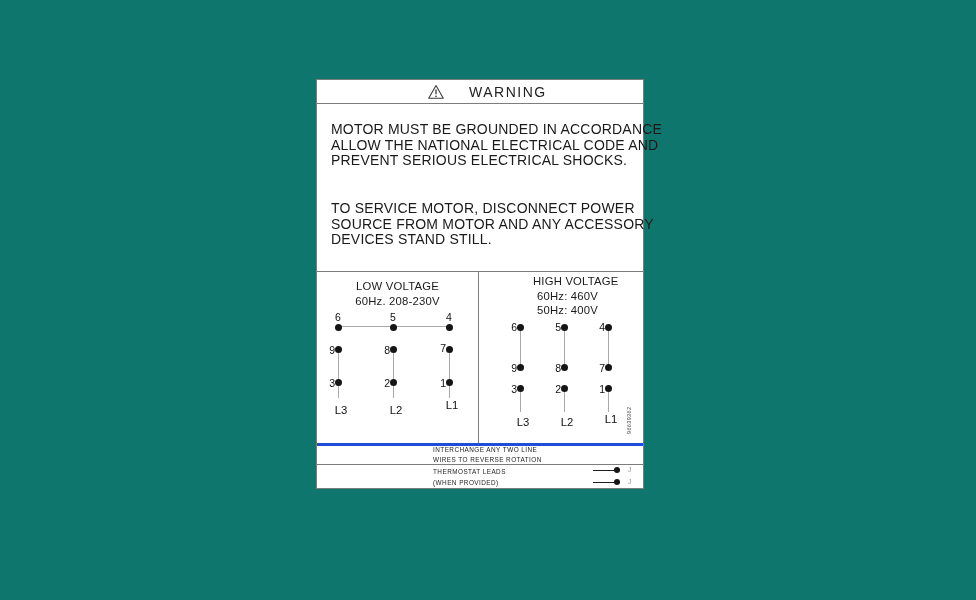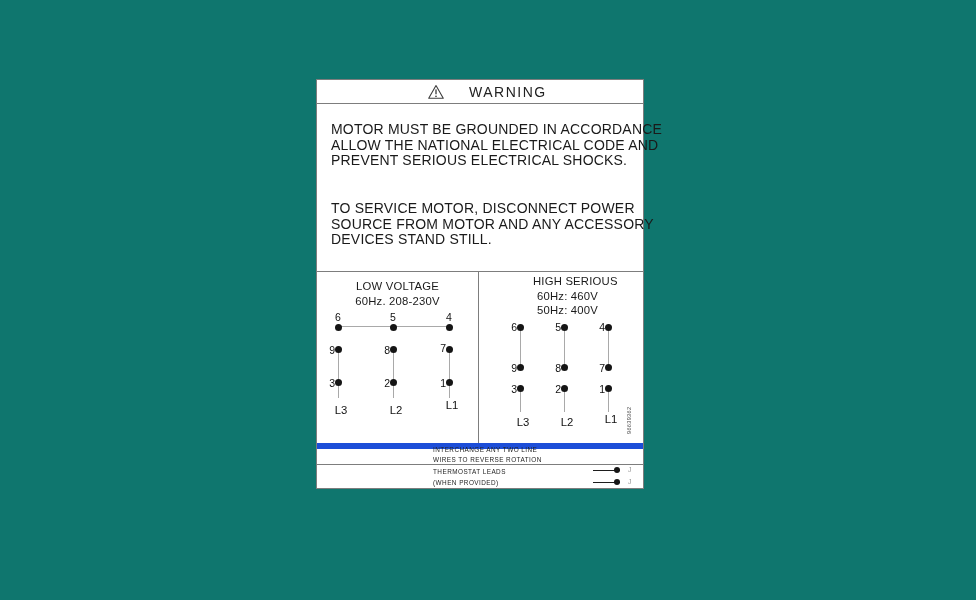--- a/index.html
+++ b/index.html
@@ -12,21 +12,21 @@
     border:1px solid #7d7d7d;background:#ffffff;box-sizing:border-box;
   }
   
   .header{position:absolute;left:0;top:0;width:100%;height:24px;border-bottom:1px solid #7d7d7d;box-sizing:border-box;}
   .tri{position:absolute;left:110px;top:4px;width:18px;height:16px;}
   .header-title{position:absolute;left:152px;top:4px;font-size:14px;letter-spacing:1.5px;color:#222;}
   
   .para{position:absolute;left:14px;width:300px;}
   .bline{font-size:14px;line-height:15.6px;letter-spacing:0.2px;white-space:nowrap;}
   
-  .diagrams{position:absolute;left:0;top:191px;width:100%;height:171px;border-top:1px solid #7d7d7d;border-bottom:6px solid #1d4ed8;box-sizing:content-box;}
+  .diagrams{position:absolute;left:0;top:191px;width:100%;height:171px;border-top:1px solid #7d7d7d;border-bottom:3px solid #1d4ed8;box-sizing:content-box;}
   .vdivider{position:absolute;left:161px;top:0;width:1px;height:171px;background:#7d7d7d;}
   .dtitle{position:absolute;font-size:11.3px;letter-spacing:0.2px;white-space:nowrap;}
   .center-col{left:0;width:161px;text-align:center;}
   .dot{position:absolute;width:7px;height:7px;border-radius:50%;background:#151515;}
   .hline{position:absolute;height:1.4px;background:#a9a9a9;}
   .vline{position:absolute;width:1.4px;background:#a9a9a9;}
   .tnum{position:absolute;font-size:10.5px;color:#111;}
   .tnum.above{width:14px;text-align:center;}
   .tnum.leftof{width:14px;text-align:right;}
   .llabel{position:absolute;width:24px;text-align:center;font-size:11.3px;color:#111;}
@@ -97,21 +97,21 @@
       <span class="tnum leftof" style="left:59px;top:72px">8</span>
       <span class="tnum leftof" style="left:115px;top:70px">7</span>
       <span class="tnum leftof" style="left:4px;top:105px">3</span>
       <span class="tnum leftof" style="left:59px;top:105px">2</span>
       <span class="tnum leftof" style="left:115px;top:105px">1</span>
 
       <span class="llabel" style="left:12px;top:132px">L3</span>
       <span class="llabel" style="left:67px;top:132px">L2</span>
       <span class="llabel" style="left:123px;top:127px">L1</span>
 
-      <div class="dtitle" style="left:216px;top:3px">HIGH SERIOUS</div>
+      <div class="dtitle" style="left:216px;top:3px">HIGH VOLTAGE</div>
       <div class="dtitle" style="left:220px;top:18px">60Hz: 460V</div>
       <div class="dtitle" style="left:220px;top:32px">50Hz: 400V</div>
 
       <div class="vline" style="left:203px;top:55px;height:41px"></div>
       <div class="vline" style="left:247px;top:55px;height:41px"></div>
       <div class="vline" style="left:291px;top:55px;height:41px"></div>
       <div class="vline" style="left:203px;top:117px;height:23px"></div>
       <div class="vline" style="left:247px;top:117px;height:23px"></div>
       <div class="vline" style="left:291px;top:117px;height:23px"></div>
 

